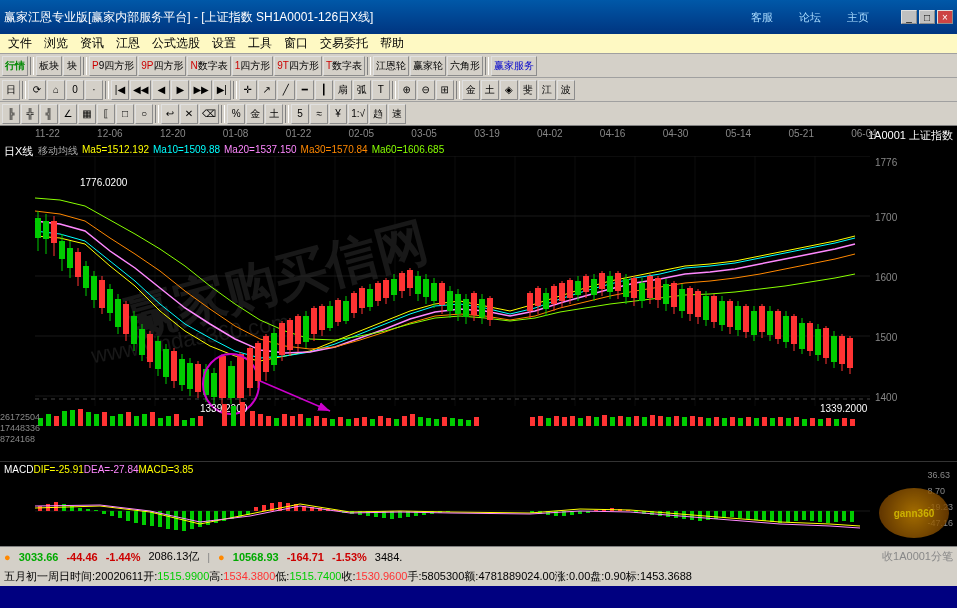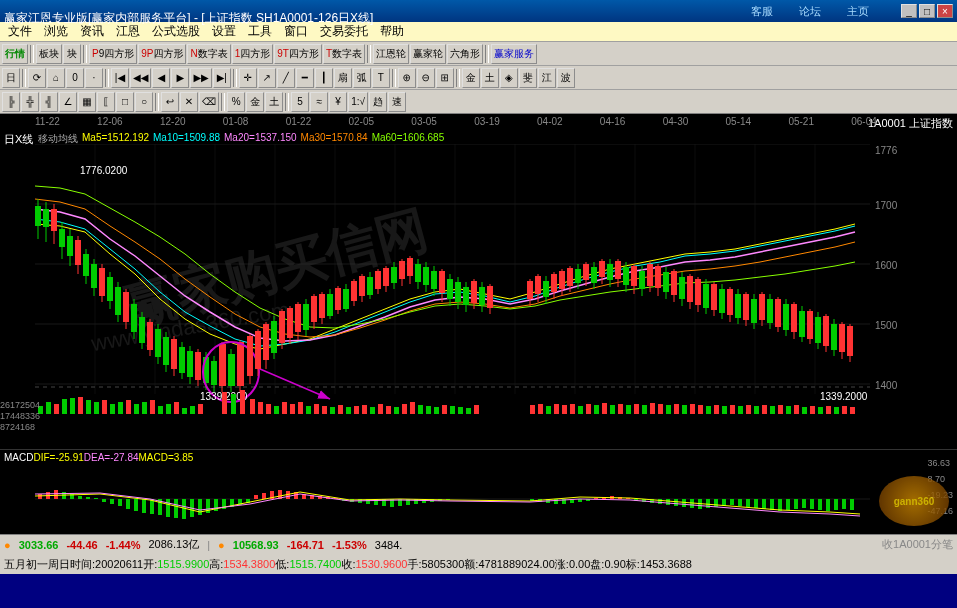--- a/index.html
+++ b/index.html
@@ -1,19 +1,19 @@
 <!DOCTYPE html>
 <html><head>
   <meta charset="utf-8">
   <style>
     * { margin: 0; padding: 0; box-sizing: border-box; }
     body { width: 957px; height: 608px; overflow: hidden; background: #000080; font-family: 'SimSun', '宋体', sans-serif; font-size: 12px; }
     
     
-    #title-bar { background: linear-gradient(to bottom, #0058a8, #003580); color: white; height: 22px; display: flex; padding: 10px 4px; justify-content: space-between; }
+    #title-bar { background: linear-gradient(to bottom, #0058a8, #003580); color: white; height: 34px; display: flex; align-items: center; padding: 4px 4px; justify-content: space-between; }
     .title-btn { width: 16px; height: 14px; background: #c0c0c0; border: 1px outset #e0e0e0; font-size: 10px; display: flex; align-items: center; justify-content: center; cursor: pointer; color: #000; }
     
     
     #menu-bar { background: #fef9c3; height: 20px; display: flex; align-items: center; padding: 0 2px; border-bottom: 1px solid #a0a0a0; }
     .menu-item { padding: 1px 6px; font-size: 12px; cursor: pointer; color: #000; }
     
     
     .toolbar { background: #d4d0c8; height: 24px; display: flex; align-items: center; padding: 0 2px; border-bottom: 1px solid #a0a0a0; gap: 1px; flex-wrap: nowrap; overflow: hidden; }
     .tb-btn { min-width: 18px; height: 20px; background: #d4d0c8; border: 1px outset #e0e0e0; font-size: 10px; display: flex; align-items: center; justify-content: center; cursor: pointer; padding: 0 2px; white-space: nowrap; color: #000; }
     .tb-separator { width: 4px; border-left: 1px solid #808080; border-right: 1px solid #fff; height: 18px; margin: 0 1px; }

